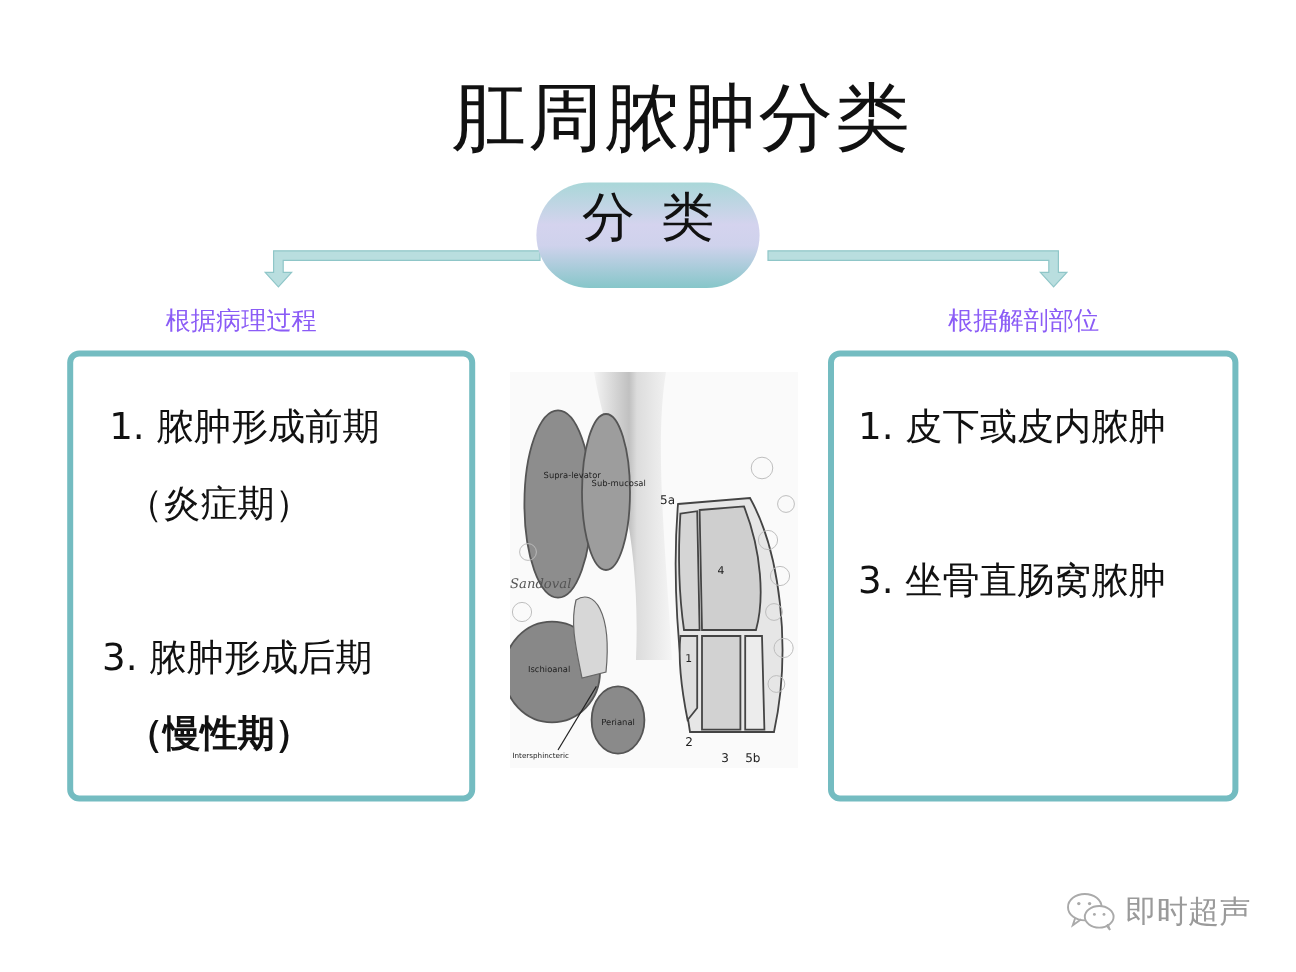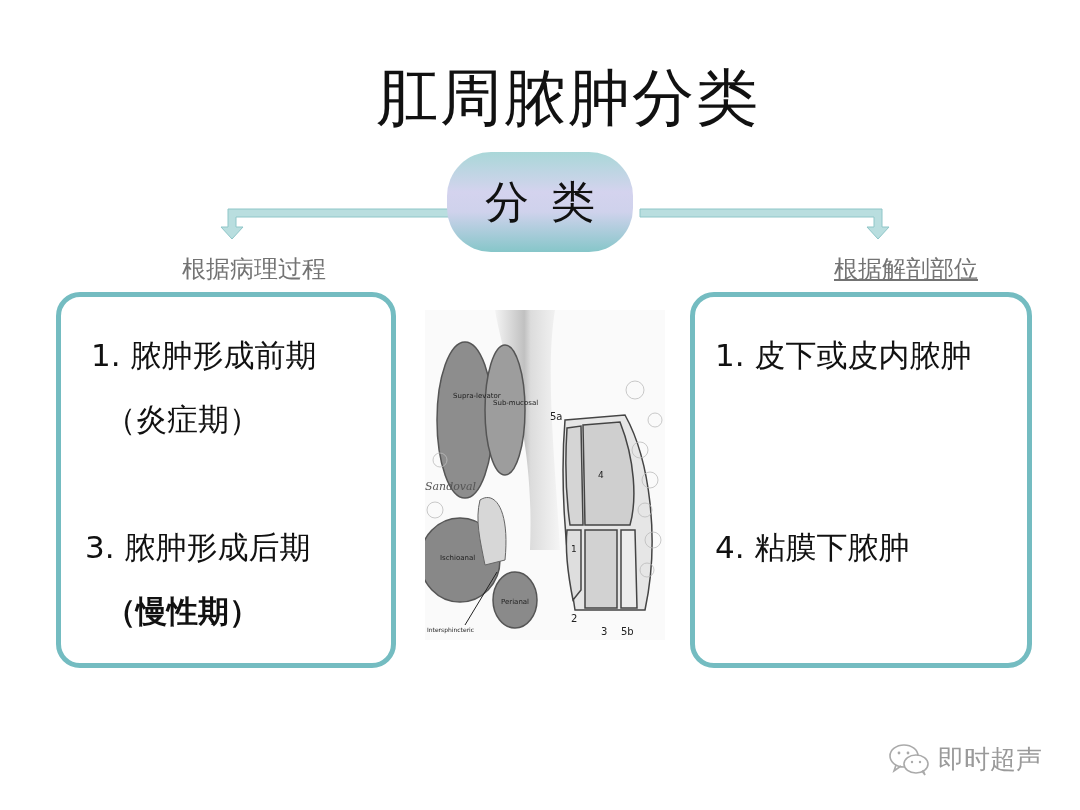--- a/index.html
+++ b/index.html
@@ -8,35 +8,34 @@
     background: #ffffff;
     font-family: "DejaVu Sans", "Liberation Sans", sans-serif;
     color: #111;
   }
   .title {
     position: absolute; left: 0; top: 58px; width: 1080px; text-align: center;
     font-family: "DejaVu Serif", "Liberation Serif", serif;
     font-size: 62px; letter-spacing: 2px; color: #111; line-height: 80px; padding-left: 28px;
   }
   .pill {
-    position: absolute; left: 447px; top: 152px; width: 186px; height: 100px;
+    position: absolute; left: 447px; top: 152px; width: 186px; height: 88px;
     border-radius: 44px;
     background: linear-gradient(180deg, #a9d7d8 0%, #d4d3ee 40%, #cfd2ec 60%, #86c6c9 100%);
-    display: flex; align-items: center; justify-content: center;
+    display: flex; justify-content: center;
     font-size: 44px; letter-spacing: 22px; padding-left: 22px; box-sizing: border-box;
     color: #111;
   }
   .connector { position: absolute; }
   .label {
-    position: absolute; font-size: 24px; color: #737373;
+    position: absolute; font-size: 21px; color: #8b5cf6;
     font-family: "DejaVu Serif", "Liberation Serif", serif;
-    margin-left: 44px;
   }
   .box {
-    position: absolute; border: 5px solid #74bcc1; border-radius: 24px;
+    position: absolute; border: 5px solid #74bcc1; border-radius: 10px;
     background: #fff; box-sizing: border-box;
   }
   .box .item {
     position: absolute; left: 0; font-size: 31px; color: #111; white-space: nowrap;
   }
   .figure {
     position: absolute; left: 425px; top: 310px; width: 240px; height: 330px;
   }
   .watermark {
     position: absolute; left: 888px; top: 742px; display: flex; align-items: center; gap: 6px;
@@ -54,21 +53,21 @@
 
 <div class="pill">
   <span>分类</span>
 </div>
 
 <svg class="connector" style="left:638px;top:205px;" width="252" height="40" viewBox="0 0 252 40">
   <path d="M2 4 L244 4 L244 22 L251 22 L240 34 L229 22 L236 22 L236 12 L2 12 Z" fill="#b9dedf" stroke="#8fc6c8" stroke-width="1"></path>
 </svg>
 
 <div class="label" style="left:138px;top:253px;">根据病理过程</div>
-<div class="label" style="left:790px;top:253px;text-decoration:underline;">根据解剖部位</div>
+<div class="label" style="left:790px;top:253px;">根据解剖部位</div>
 
 <div class="box" style="left:56px;top:292px;width:340px;height:376px;">
   <div class="item" style="left:30px;top:38px;">1. 脓肿形成前期</div>
   <div class="item" style="left:44px;top:102px;text-align:right;">（炎症期）</div>
   <div class="item" style="left:24px;top:230px;">3. 脓肿形成后期</div>
   <div class="item" style="left:44px;top:294px;font-weight:bold;">（慢性期）</div>
 </div>
 
 <svg class="figure" viewBox="0 0 240 330">
   <defs>
@@ -119,21 +118,21 @@
   <text x="125" y="110" font-size="10" fill="#222" font-family="DejaVu Sans, sans-serif">5a</text>
   <text x="173" y="168" font-size="9" fill="#222" font-family="DejaVu Sans, sans-serif">4</text>
   <text x="146" y="242" font-size="9" fill="#222" font-family="DejaVu Sans, sans-serif">1</text>
   <text x="146" y="312" font-size="10" fill="#222" font-family="DejaVu Sans, sans-serif">2</text>
   <text x="176" y="325" font-size="10" fill="#222" font-family="DejaVu Sans, sans-serif">3</text>
   <text x="196" y="325" font-size="10" fill="#222" font-family="DejaVu Sans, sans-serif">5b</text>
 </svg>
 
 <div class="box" style="left:690px;top:292px;width:342px;height:376px;text-align:right;">
   <div class="item" style="left:20px;top:38px;">1. 皮下或皮内脓肿</div>
-  <div class="item" style="left:20px;top:230px;">4. 粘膜下脓肿</div>
+  <div class="item" style="left:20px;top:166px;">3. 坐骨直肠窝脓肿</div>
 </div>
 
 <div class="watermark">
   <svg width="44" height="34" viewBox="0 0 44 34">
     <ellipse cx="16" cy="13" rx="14" ry="11" fill="none" stroke="#aaa" stroke-width="1.6"></ellipse>
     <path d="M8 22 L6 28 L13 23" fill="none" stroke="#aaa" stroke-width="1.6"></path>
     <ellipse cx="28" cy="21" rx="12" ry="9" fill="#fff" stroke="#aaa" stroke-width="1.6"></ellipse>
     <path d="M34 28 L37 32 L35 27" fill="none" stroke="#aaa" stroke-width="1.6"></path>
     <circle cx="11" cy="10" r="1.4" fill="#aaa"></circle>
       <circle cx="20" cy="10" r="1.4" fill="#aaa"></circle>

